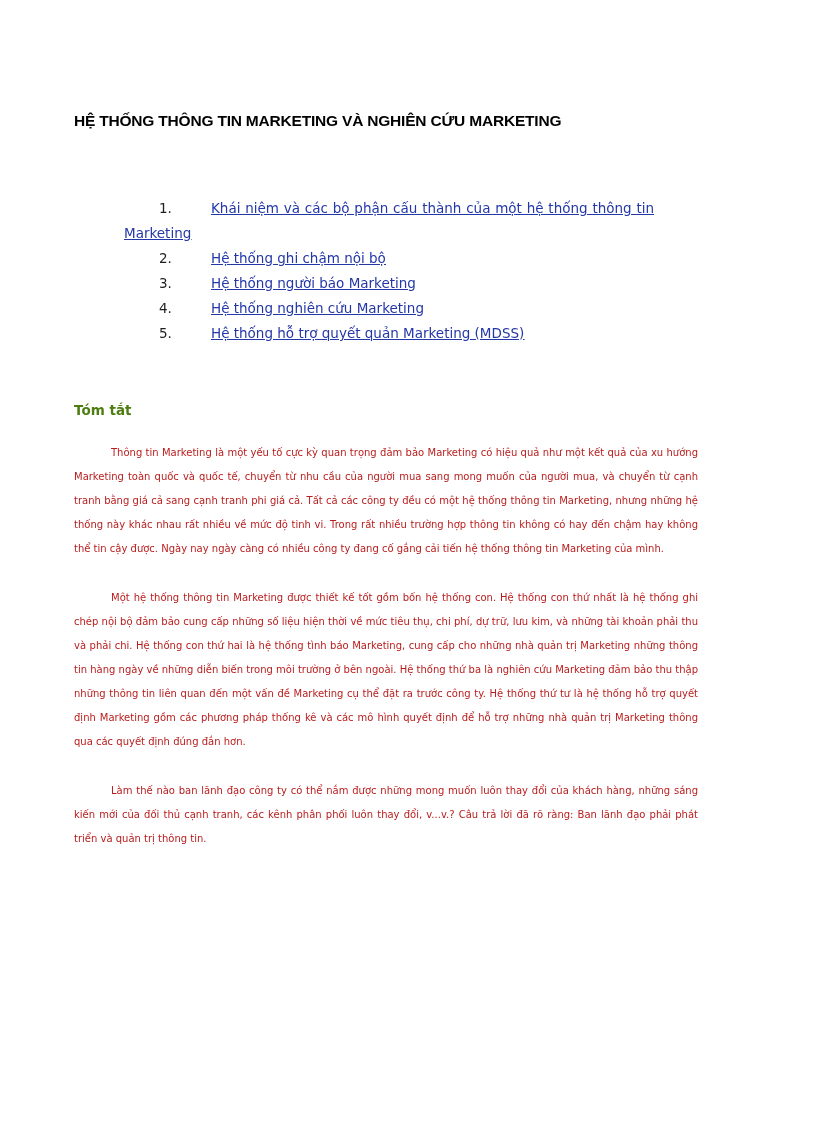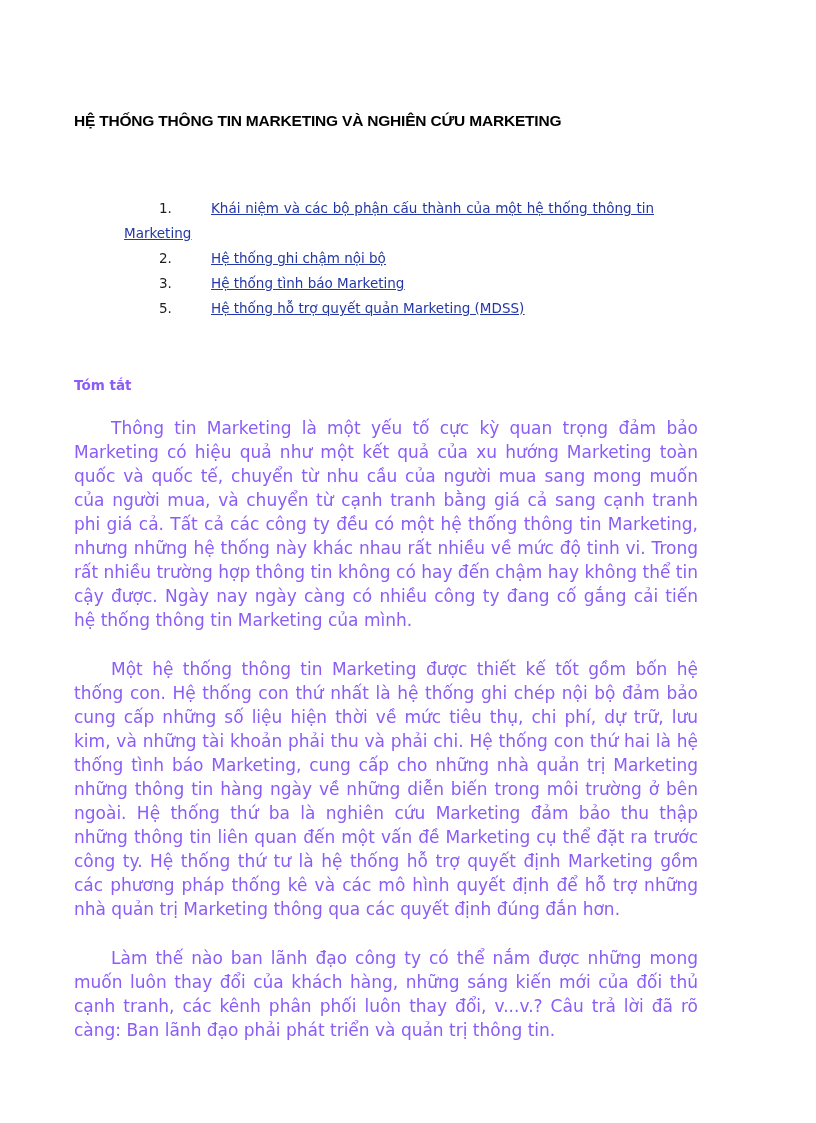--- a/index.html
+++ b/index.html
@@ -49,60 +49,63 @@
   .toc-link {
     color: #2437a8;
     text-decoration: underline;
     cursor: pointer;
   }
   .summary-heading {
     margin: 52px 0 19px 0;
     font-size: 13.5px;
     font-weight: bold;
     line-height: 24px;
-    color: #8b5cf6;
+    color: #4d7c0f;
   }
   .body-para {
     margin: 0 0 25px 0;
-    font-size: 17px;
+    font-size: 10px;
     line-height: 24px;
     text-align: justify;
     text-indent: 37px;
-    color: #8b5cf6;
+    color: #b91c1c;
   }
 </style>
 </head>
 <body>
 
 <div class="page">
 
   <h1 class="doc-title">HỆ THỐNG THÔNG TIN MARKETING VÀ NGHIÊN CỨU MARKETING</h1>
 
   <div class="toc">
 
     <div class="toc-item">
       <span class="toc-num">1.</span><a class="toc-link">Khái niệm và các bộ phận cấu thành của một hệ thống thông tin Marketing</a>
     </div>
 
     <div class="toc-item">
       <span class="toc-num">2.</span><a class="toc-link">Hệ thống ghi chậm nội bộ</a>
     </div>
 
     <div class="toc-item">
-      <span class="toc-num">3.</span><a class="toc-link">Hệ thống tình báo Marketing</a>
+      <span class="toc-num">3.</span><a class="toc-link">Hệ thống người báo Marketing</a>
     </div>
 
+    <div class="toc-item">
+      <span class="toc-num">4.</span><a class="toc-link">Hệ thống nghiên cứu Marketing</a>
+    </div>
 
     <div class="toc-item">
       <span class="toc-num">5.</span><a class="toc-link">Hệ thống hỗ trợ quyết quản Marketing (MDSS)</a>
     </div>
 
   </div>
 
   <h2 class="summary-heading">Tóm tắt</h2>
 
   <p class="body-para">Thông tin Marketing là một yếu tố cực kỳ quan trọng đảm bảo Marketing có hiệu quả như một kết quả của xu hướng Marketing toàn quốc và quốc tế, chuyển từ nhu cầu của người mua sang mong muốn của người mua, và chuyển từ cạnh tranh bằng giá cả sang cạnh tranh phi giá cả. Tất cả các công ty đều có một hệ thống thông tin Marketing, nhưng những hệ thống này khác nhau rất nhiều về mức độ tinh vi. Trong rất nhiều trường hợp thông tin không có hay đến chậm hay không thể tin cậy được. Ngày nay ngày càng có nhiều công ty đang cố gắng cải tiến hệ thống thông tin Marketing của mình.</p>
 
   <p class="body-para">Một hệ thống thông tin Marketing được thiết kế tốt gồm bốn hệ thống con. Hệ thống con thứ nhất là hệ thống ghi chép nội bộ đảm bảo cung cấp những số liệu hiện thời về mức tiêu thụ, chi phí, dự trữ, lưu kim, và những tài khoản phải thu và phải chi. Hệ thống con thứ hai là hệ thống tình báo Marketing, cung cấp cho những nhà quản trị Marketing những thông tin hàng ngày về những diễn biến trong môi trường ở bên ngoài. Hệ thống thứ ba là nghiên cứu Marketing đảm bảo thu thập những thông tin liên quan đến một vấn đề Marketing cụ thể đặt ra trước công ty. Hệ thống thứ tư là hệ thống hỗ trợ quyết định Marketing gồm các phương pháp thống kê và các mô hình quyết định để hỗ trợ những nhà quản trị Marketing thông qua các quyết định đúng đắn hơn.</p>
 
-  <p class="body-para">Làm thế nào ban lãnh đạo công ty có thể nắm được những mong muốn luôn thay đổi của khách hàng, những sáng kiến mới của đối thủ cạnh tranh, các kênh phân phối luôn thay đổi, v...v.? Câu trả lời đã rõ càng: Ban lãnh đạo phải phát triển và quản trị thông tin.</p>
+  <p class="body-para">Làm thế nào ban lãnh đạo công ty có thể nắm được những mong muốn luôn thay đổi của khách hàng, những sáng kiến mới của đối thủ cạnh tranh, các kênh phân phối luôn thay đổi, v...v.? Câu trả lời đã rõ ràng: Ban lãnh đạo phải phát triển và quản trị thông tin.</p>
 
 </div>
 
 </body></html>

